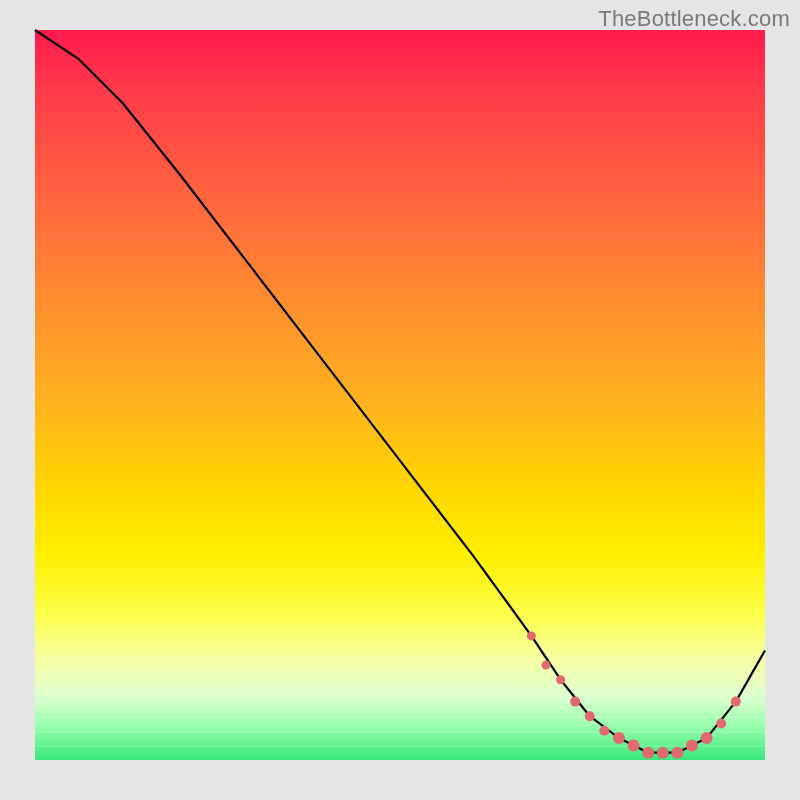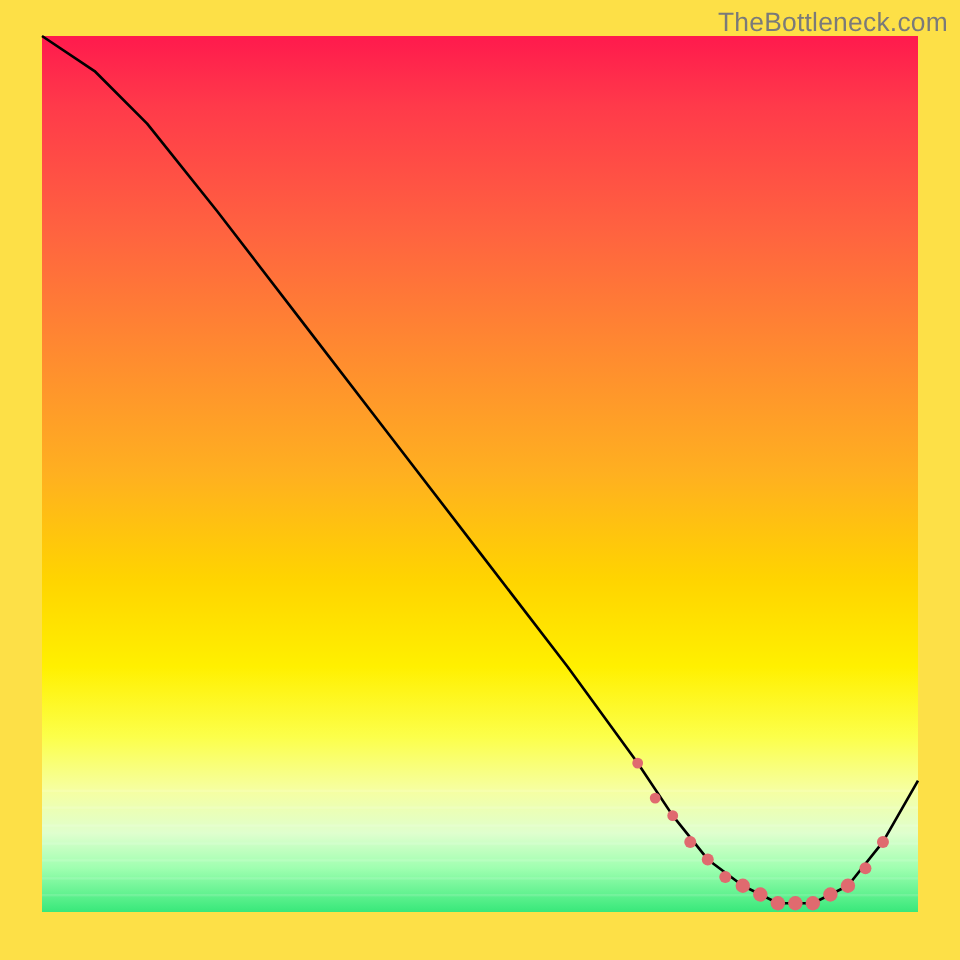--- a/index.html
+++ b/index.html
@@ -8,21 +8,21 @@
     width: 800px;
     height: 800px;
     background: #000;
     overflow: hidden;
     font-family: Arial, Helvetica, sans-serif;
   }
   .stage {
     position: relative;
     width: 800px;
     height: 800px;
-    background: #fde047;
+    background: #e5e5e5;
   }
   .plot-area {
     position: absolute;
     left: 35px;
     top: 30px;
     width: 730px;
     height: 730px;
     
     background: linear-gradient(
       to bottom,

